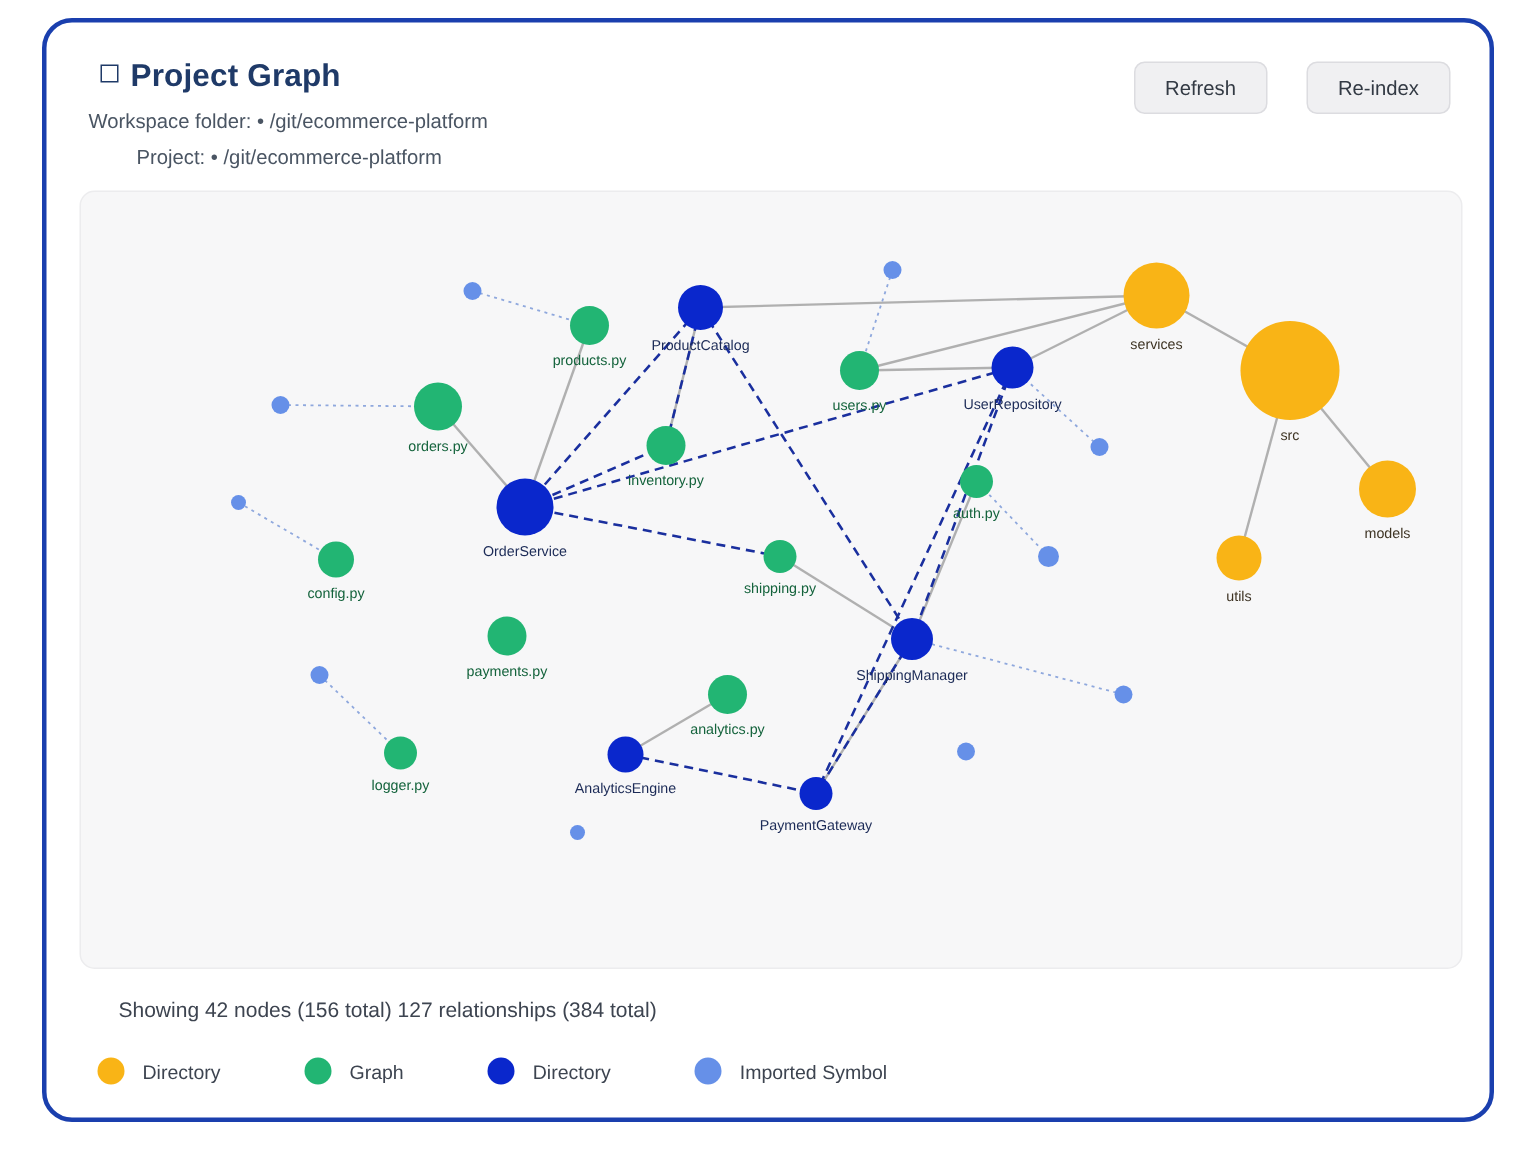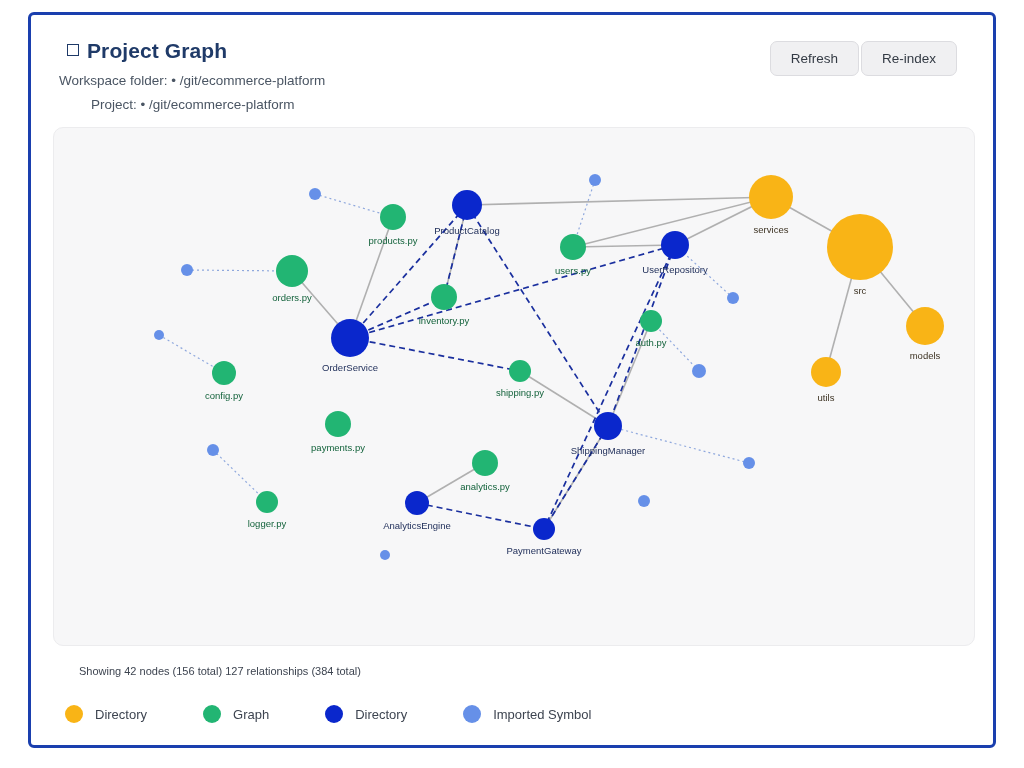--- a/index.html
+++ b/index.html
@@ -7,21 +7,21 @@
     width:1024px;height:768px;
     background:#ffffff;
     font-family:"Liberation Sans", sans-serif;
     overflow:hidden;
   }
   .app-frame{
     position:absolute;
     left:28px;top:12px;
     width:968px;height:736px;
     border:3px solid #1A3FAE;
-    border-radius:6px;
+    border-radius:20px;
     background:#ffffff;
     box-sizing:border-box;
   }
   .header{
     position:absolute;left:0;top:0;right:0;height:100px;
   }
   .page-title{
     position:absolute;left:36px;top:24px;
     font-size:21px;font-weight:bold;color:#1f3a68;
     letter-spacing:.1px;white-space:nowrap;
@@ -33,21 +33,21 @@
     margin-right:8px;
     vertical-align:2px;
     box-sizing:border-box;
   }
   .meta-line{
     position:absolute;left:28px;
     font-size:13.5px;color:#4a5563;white-space:nowrap;
   }
   .meta-1{top:58px;}
   .meta-2{top:82px;margin-left:32px;}
-  .btn-row{position:absolute;right:36px;top:26px;display:flex;gap:2px;justify-content:flex-end;}
+  .btn-row{position:absolute;right:26px;top:26px;display:flex;gap:26px;justify-content:flex-end;}
   .btn{
     background:#f0f0f2;
     border:1px solid #dcdce0;
     border-radius:7px;
     font-size:13.5px;
     color:#333a44;
     padding:9px 20px;
     font-family:"Liberation Sans", sans-serif;
     cursor:pointer;
     white-space:nowrap;
@@ -66,21 +66,21 @@
     font-family:"Liberation Sans", sans-serif;
     font-size:9.5px;
     text-anchor:middle;
     dominant-baseline:middle;
   }
   .lbl-dir{fill:#3d3323;}
   .lbl-file{fill:#14633c;}
   .lbl-def{fill:#1c2b57;}
   .footer-status{
     position:absolute;left:48px;top:650px;
-    font-size:11px;color:#3d4450;white-space:nowrap;
+    font-size:14px;color:#3d4450;white-space:nowrap;
   }
   .legend{
     position:absolute;left:34px;top:690px;
     display:flex;align-items:center;gap:0px;
   }
   .legend-item{display:flex;align-items:center;margin-right:56px;}
   .legend-dot{
     width:18px;height:18px;border-radius:50%;
     margin-right:12px;flex:none;
   }

